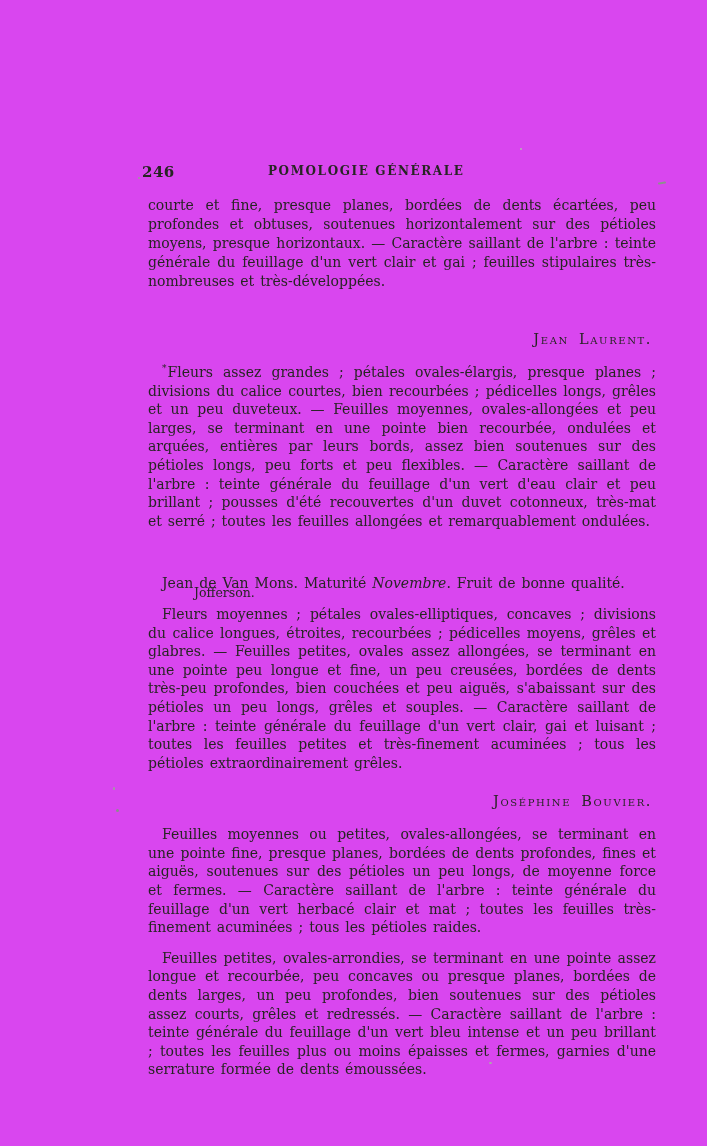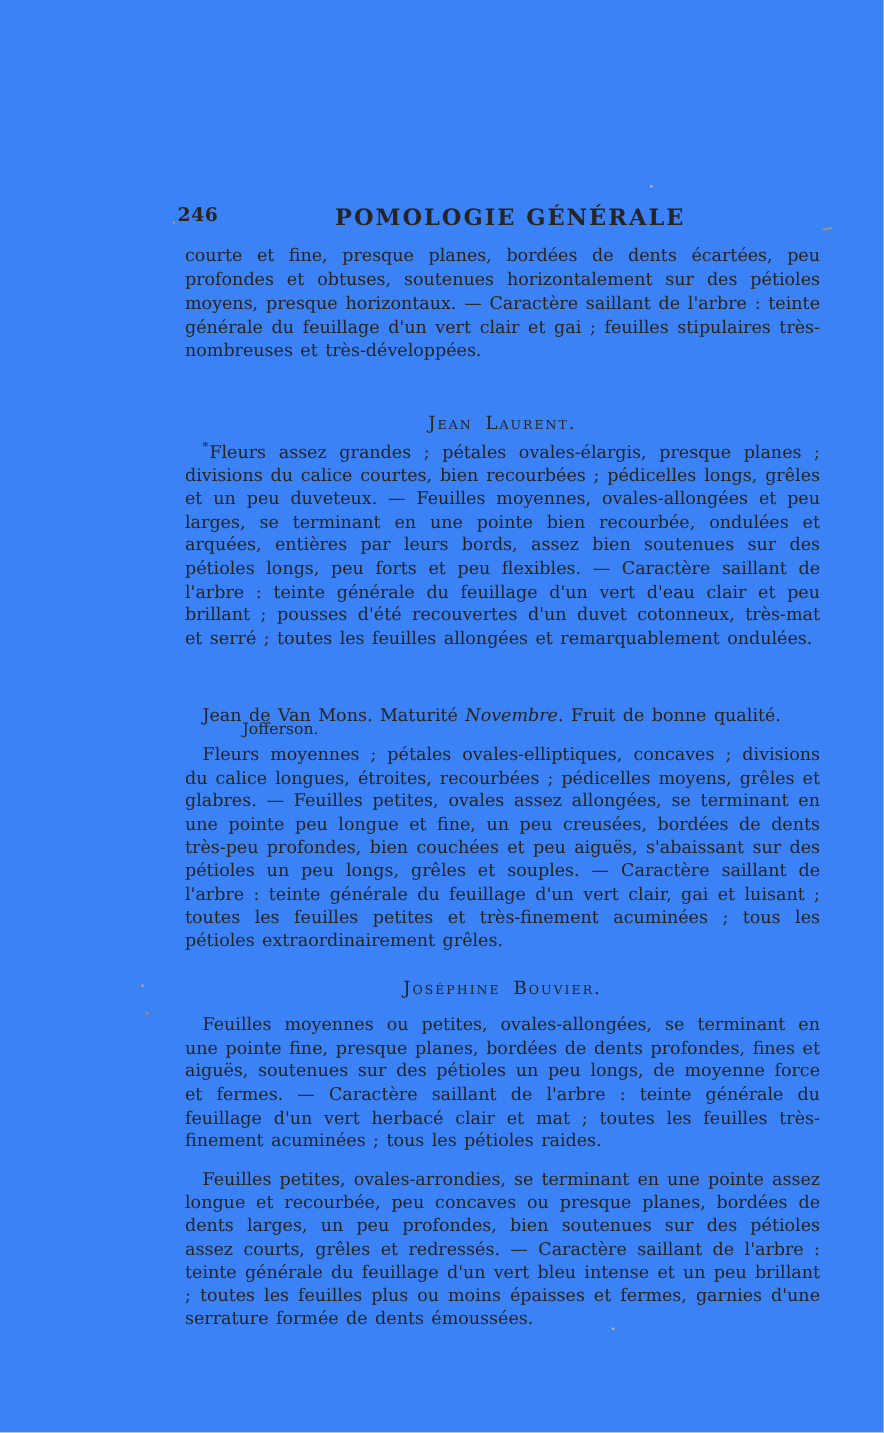--- a/index.html
+++ b/index.html
@@ -1,52 +1,52 @@
 <!DOCTYPE html>
 <html><head>
 <meta charset="utf-8">
 <style>
   html, body { margin: 0; padding: 0; background: #ffffff; }
   .page {
     position: relative;
     width: 707px;
     height: 1146px;
-    background: #3b82f6;
+    background: #d946ef;
     overflow: hidden;
     font-family: "DejaVu Serif", "Liberation Serif", serif;
     color: #272523;
   }
   .column {
     position: absolute;
     left: 136px;
     top: 163px;
     width: 532px;
   }
   .header { position: relative; height: 20px; }
   .pagenum {
     position: absolute; left: 6px; top: 0;
     font-weight: bold; font-size: 15px; letter-spacing: 0.5px;
   }
   .runtitle {
     position: absolute; left: 132px; top: 1px;
-    font-weight: bold; font-size: 18px; letter-spacing: 1.6px;
+    font-weight: bold; font-size: 12px; letter-spacing: 1.6px;
     white-space: nowrap;
   }
   .para {
     margin: 12px;
     text-align: justify;
     font-size: 14px;
     line-height: 18.6px;
     word-spacing: 1.5px;
   }
   .intro { margin-top: 13px; line-height: 19px; }
   .indent { text-indent: 14px; }
   .sect {
-    margin: 0;
-    text-align: center;
+    margin: 16px;
+    text-align: right;
     font-weight: normal;
     font-size: 14.5px;
     font-variant: small-caps;
     letter-spacing: 1.6px;
     word-spacing: 4px;
   }
   .gap-xl { margin-top: 40px; }
   .gap-l  { margin-top: 27px; }
   .gap-m  { margin-top: 21px; }
   .gap-s  { margin-top: 13px; }

